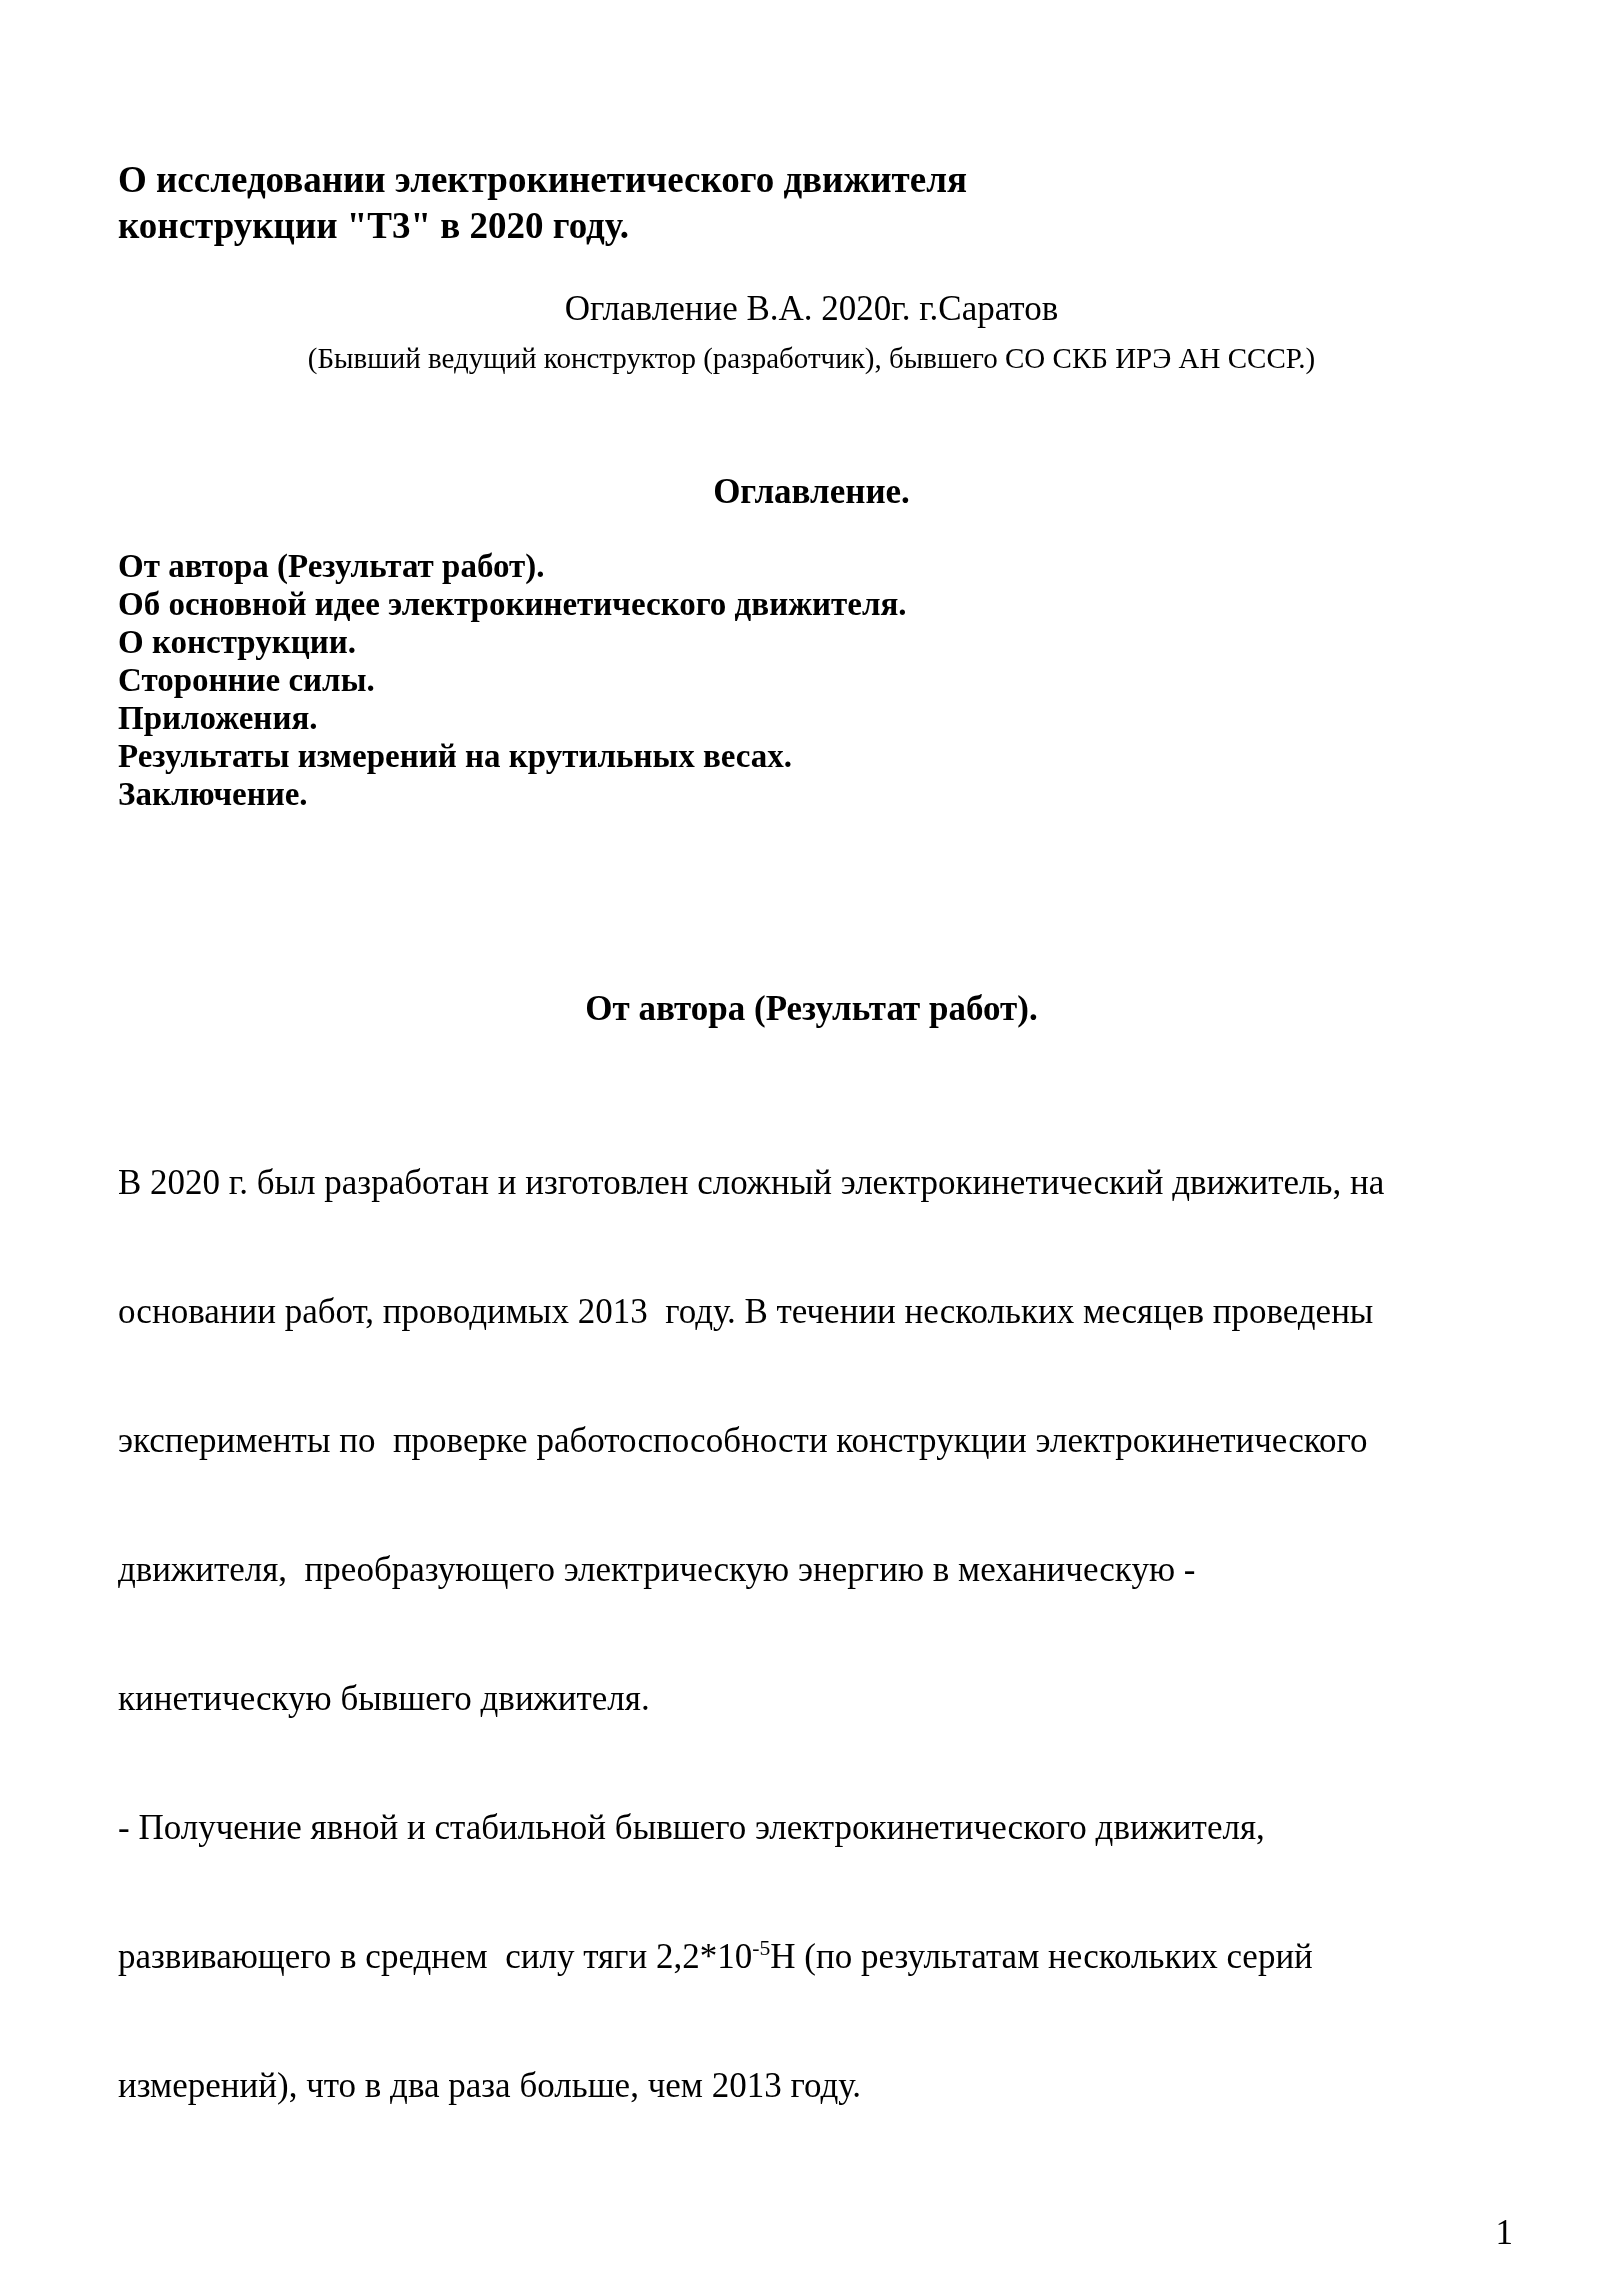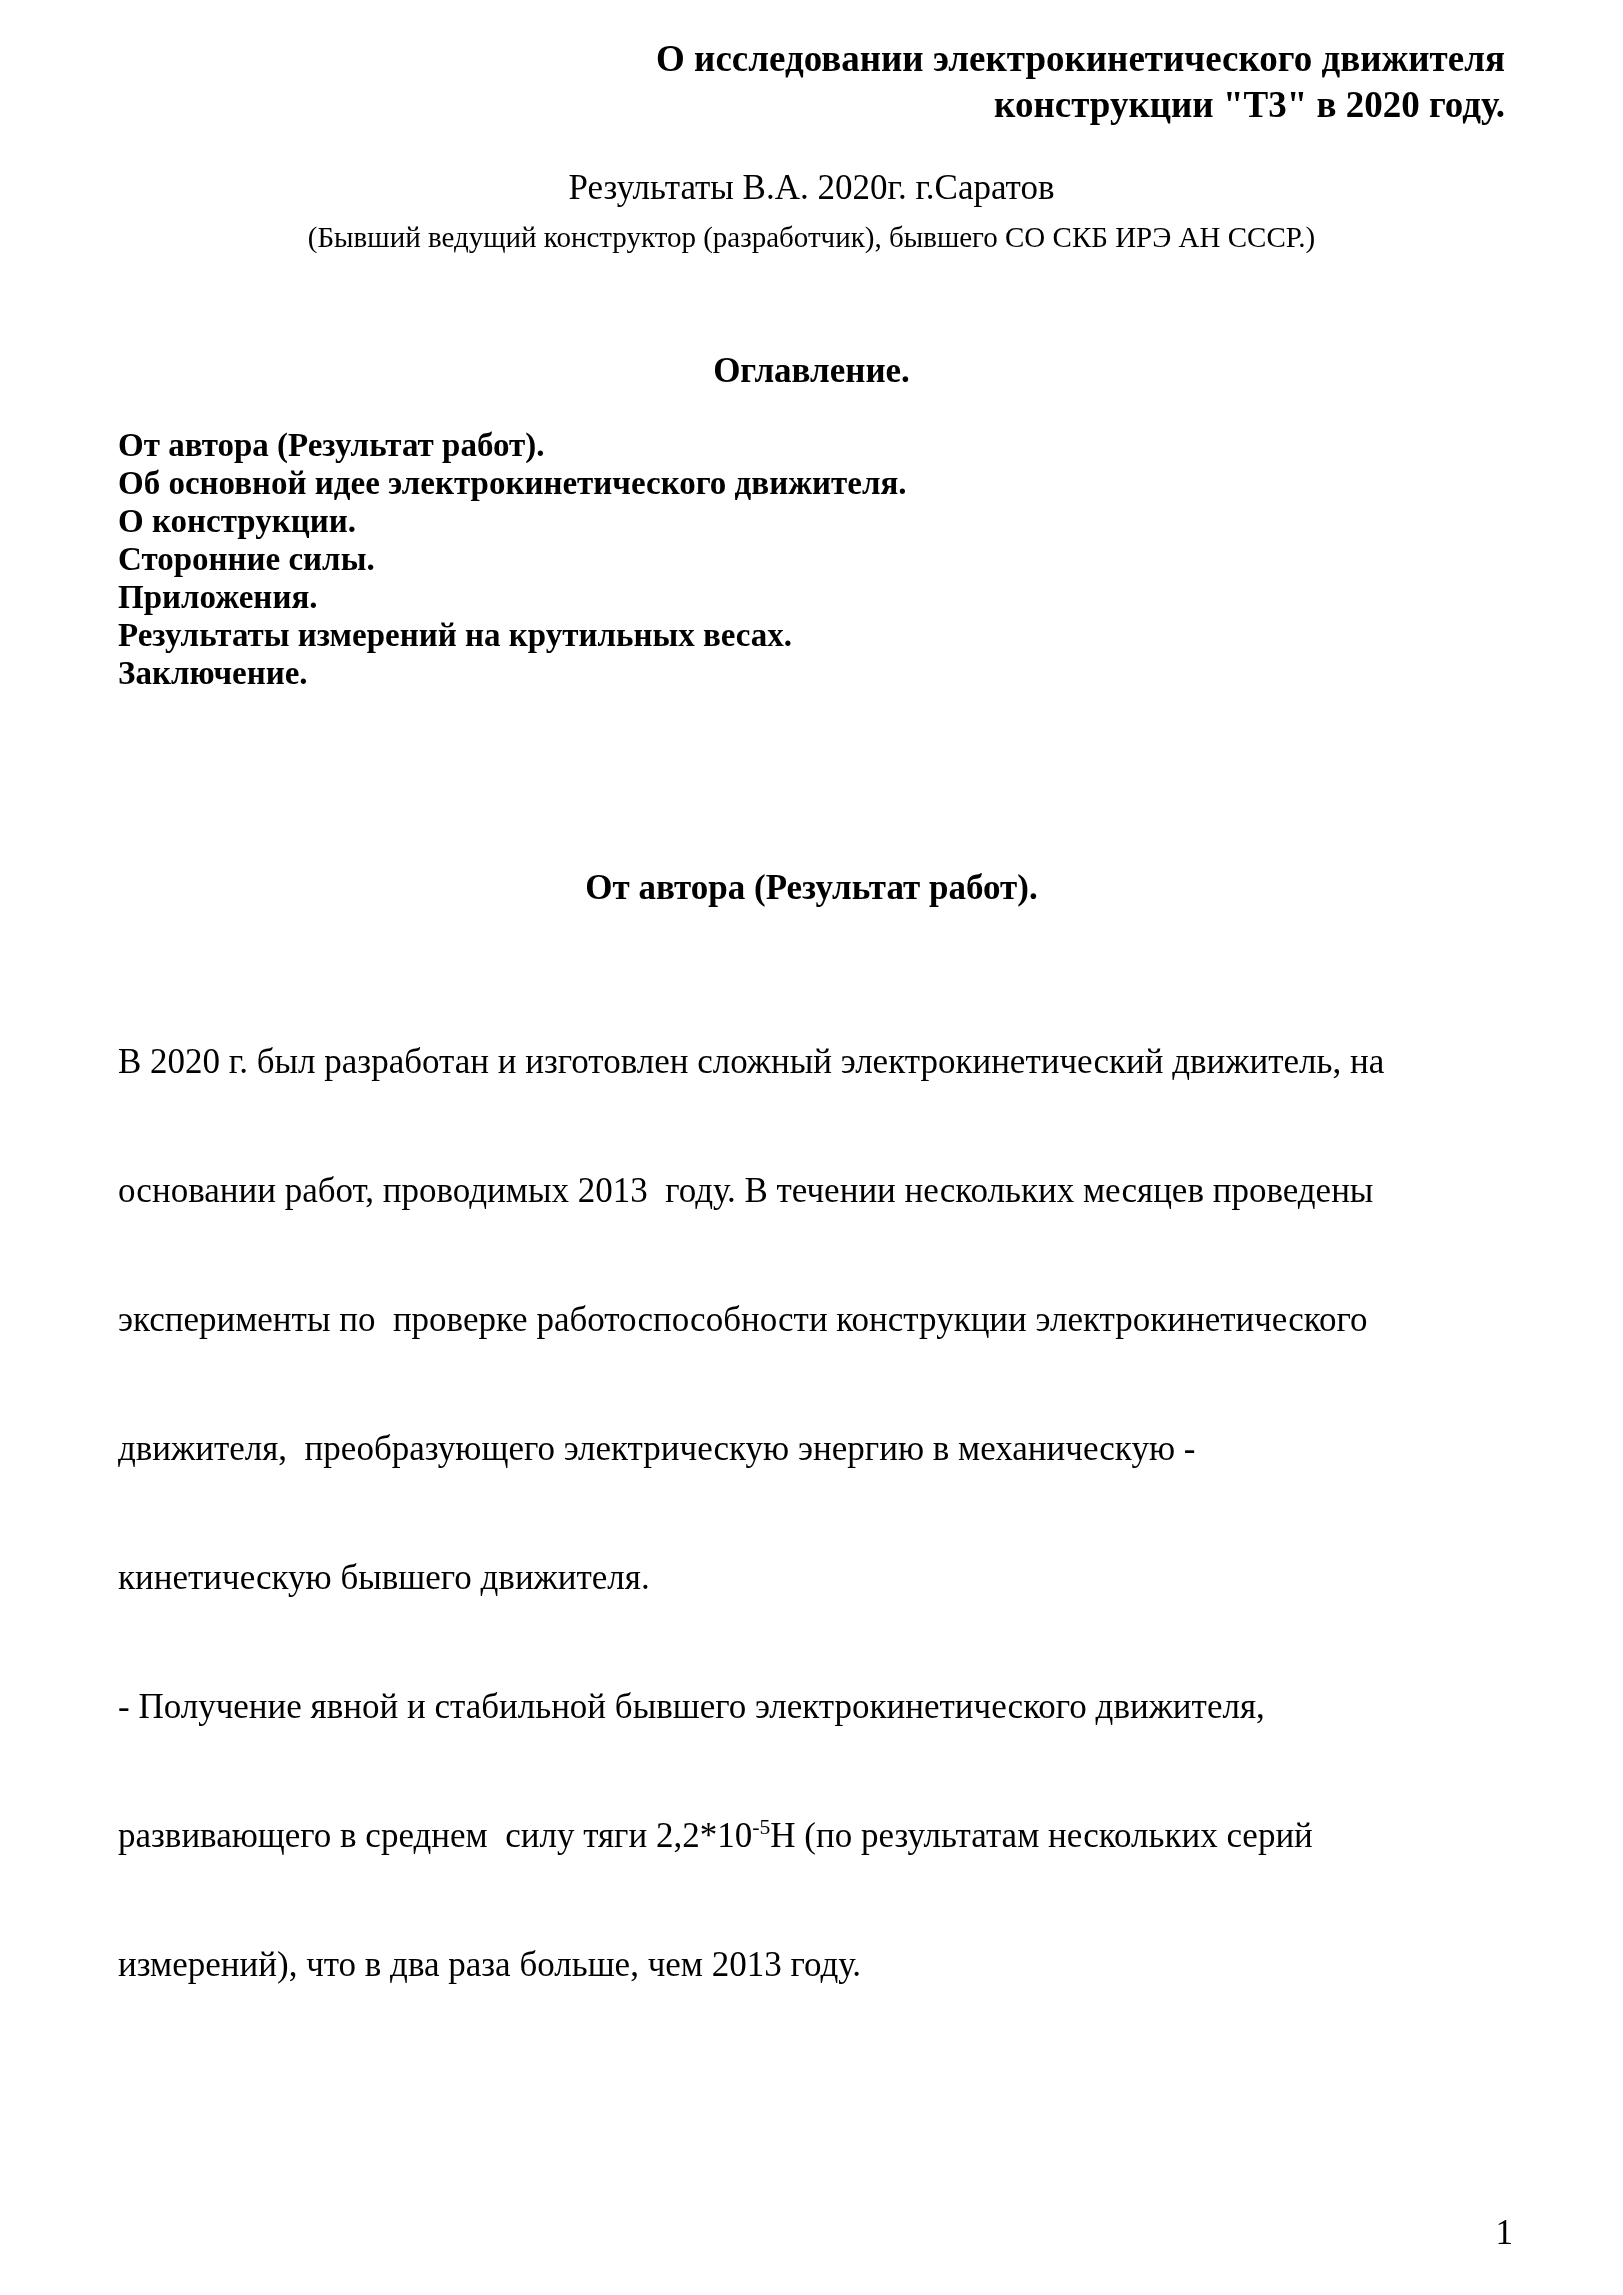--- a/index.html
+++ b/index.html
@@ -13,25 +13,25 @@
     height: 2295px;
     background: #ffffff;
     color: #000000;
     font-family: "Liberation Serif", "DejaVu Serif", serif;
     overflow: hidden;
   }
   .content {
     padding: 0 118px;
   }
   .doc-title {
-    text-align: right;
+    padding-top: 157px;
+    text-align: left;
     font-weight: bold;
     font-size: 37px;
     line-height: 46px;
-    margin-top: 36px;
   }
   .author-line {
     margin-top: 38px;
     text-align: center;
     font-size: 35px;
     line-height: 43px;
   }
   .affiliation-line {
     margin-top: 10px;
     text-align: center;
@@ -88,21 +88,21 @@
 <body>
 
 <div class="page">
   <div class="content">
 
     <div class="doc-title">
       <div>О исследовании электрокинетического движителя</div>
       <div>конструкции "Т3" в 2020 году.</div>
     </div>
 
-    <div class="author-line">Результаты В.А. 2020г. г.Саратов</div>
+    <div class="author-line">Оглавление В.А. 2020г. г.Саратов</div>
     <div class="affiliation-line">(Бывший ведущий конструктор (разработчик), бывшего СО СКБ ИРЭ АН СССР.)</div>
 
     <div class="toc-heading">Оглавление.</div>
 
     <div class="toc-list">
       <div class="toc-item">От автора (Результат работ).</div>
       <div class="toc-item">Об основной идее электрокинетического движителя.</div>
       <div class="toc-item">О конструкции.</div>
       <div class="toc-item">Сторонние силы.</div>
       <div class="toc-item">Приложения.</div>

